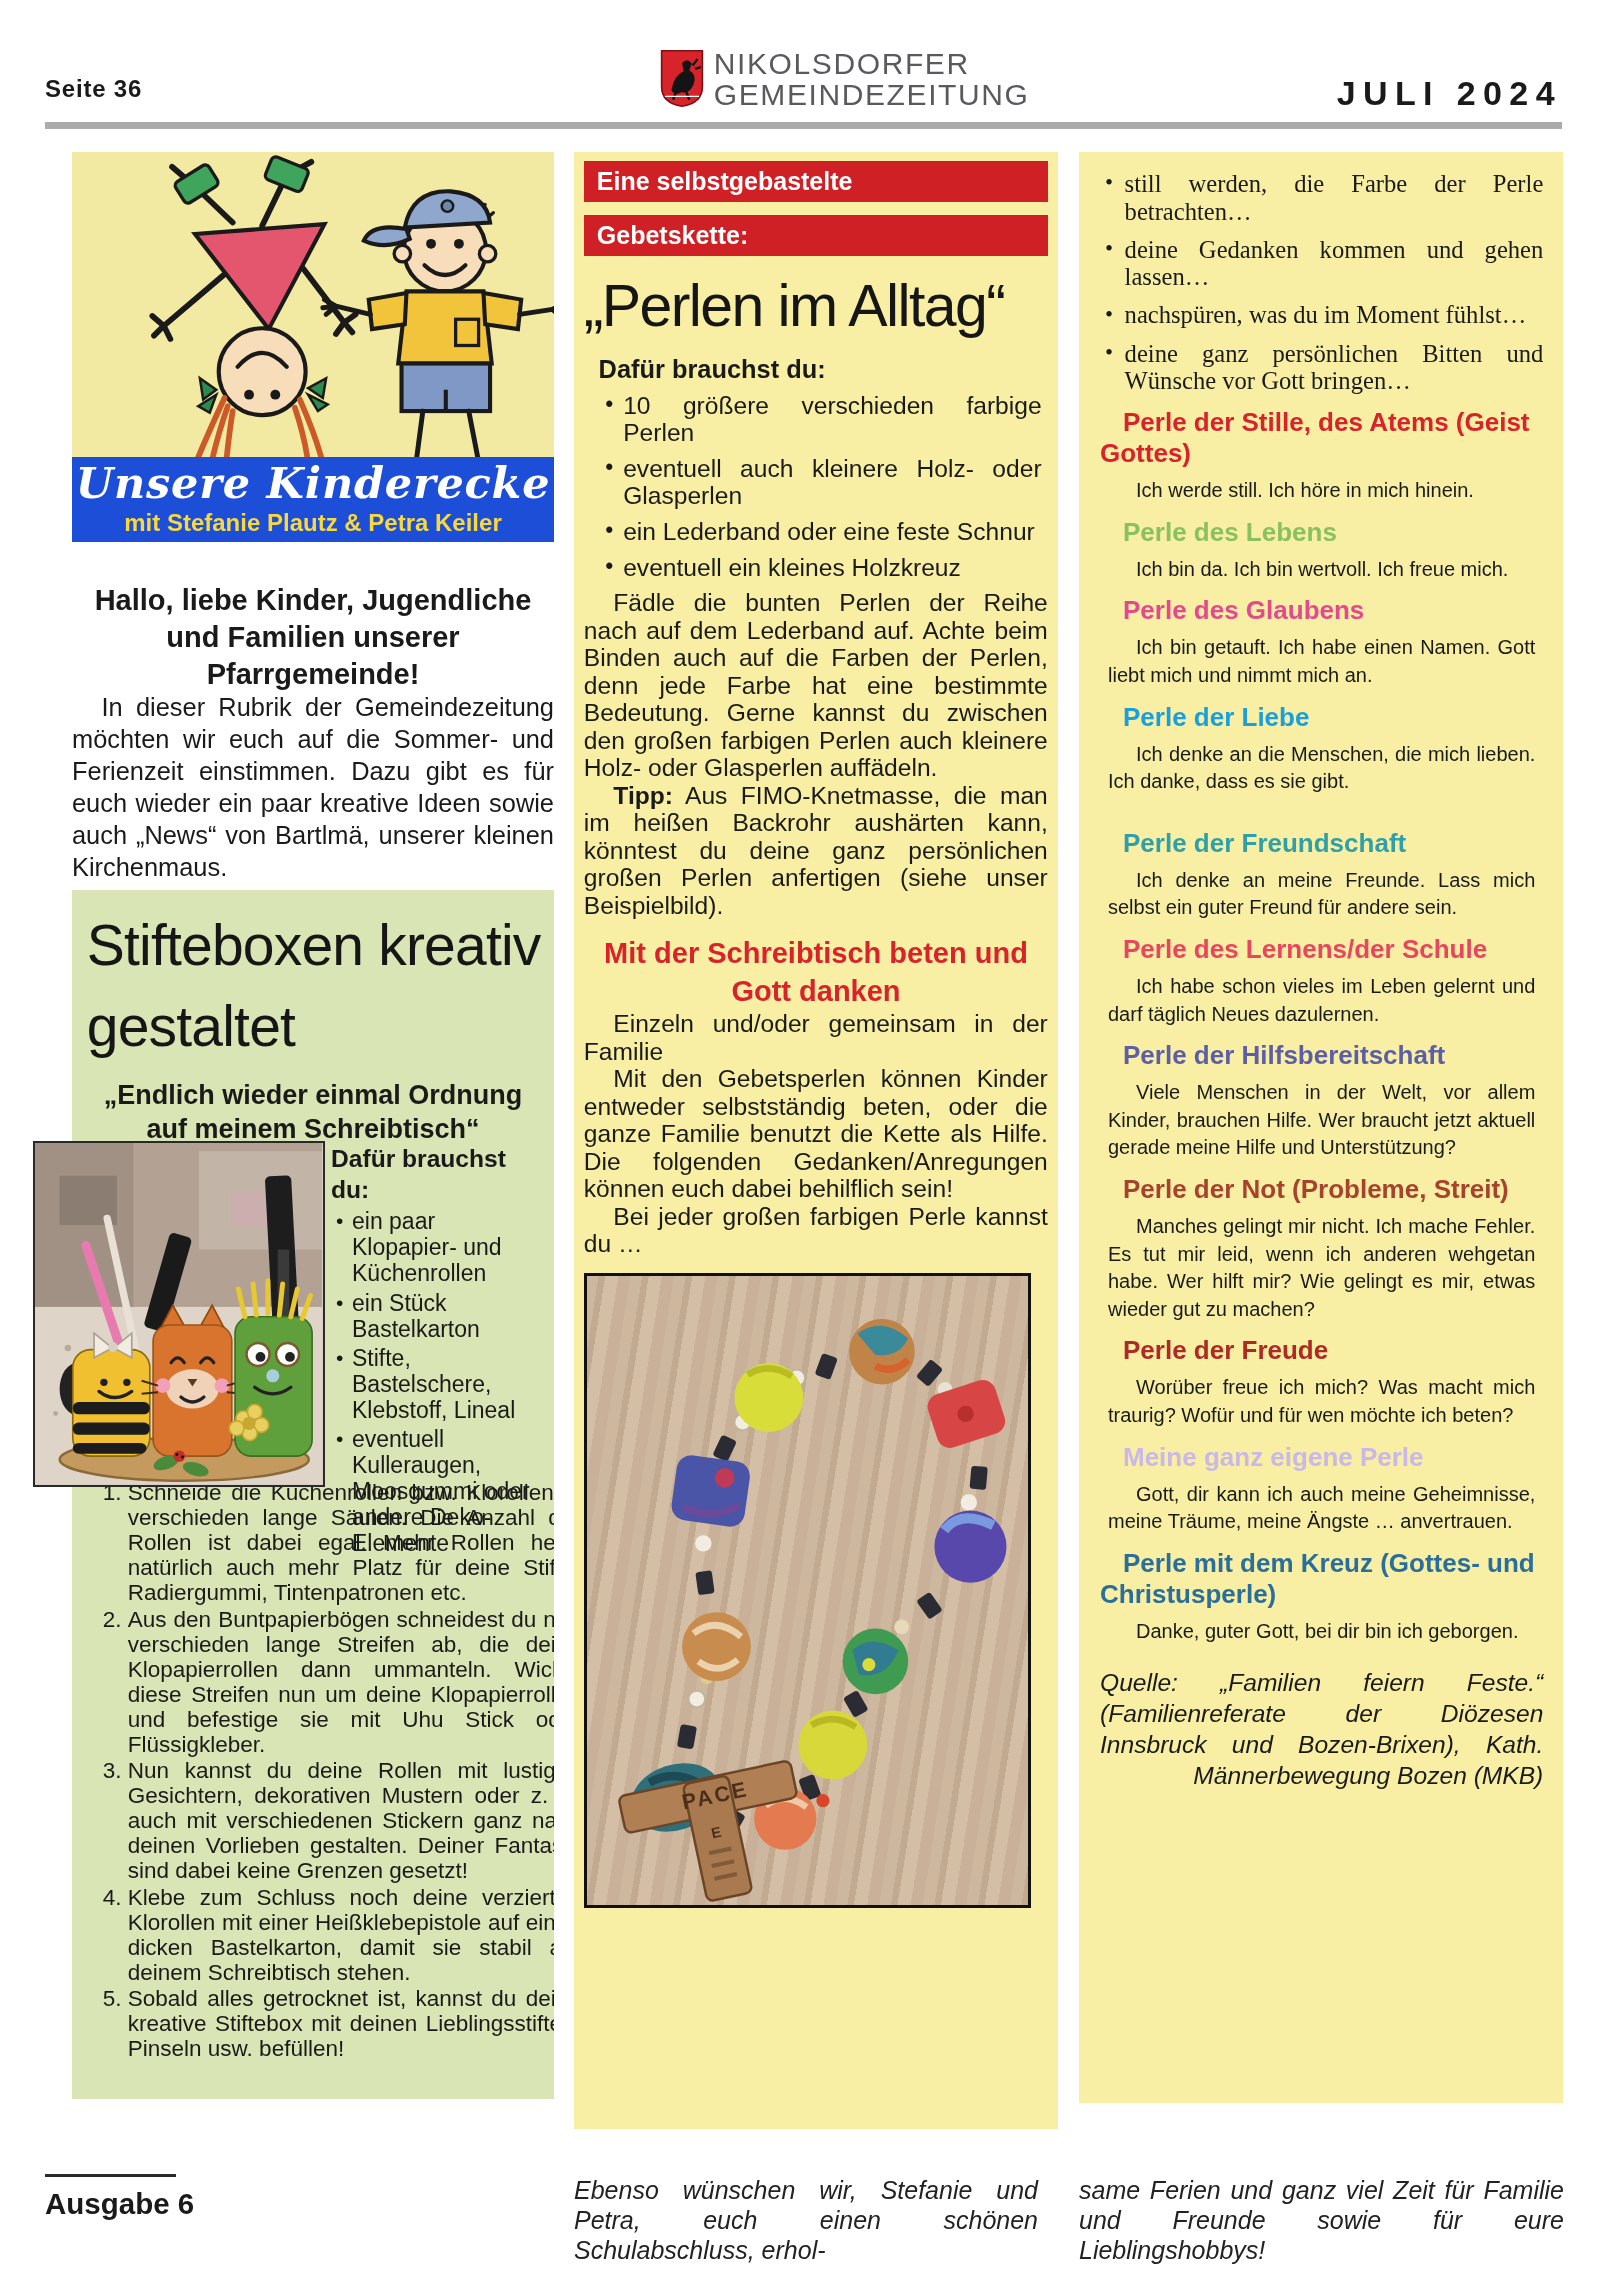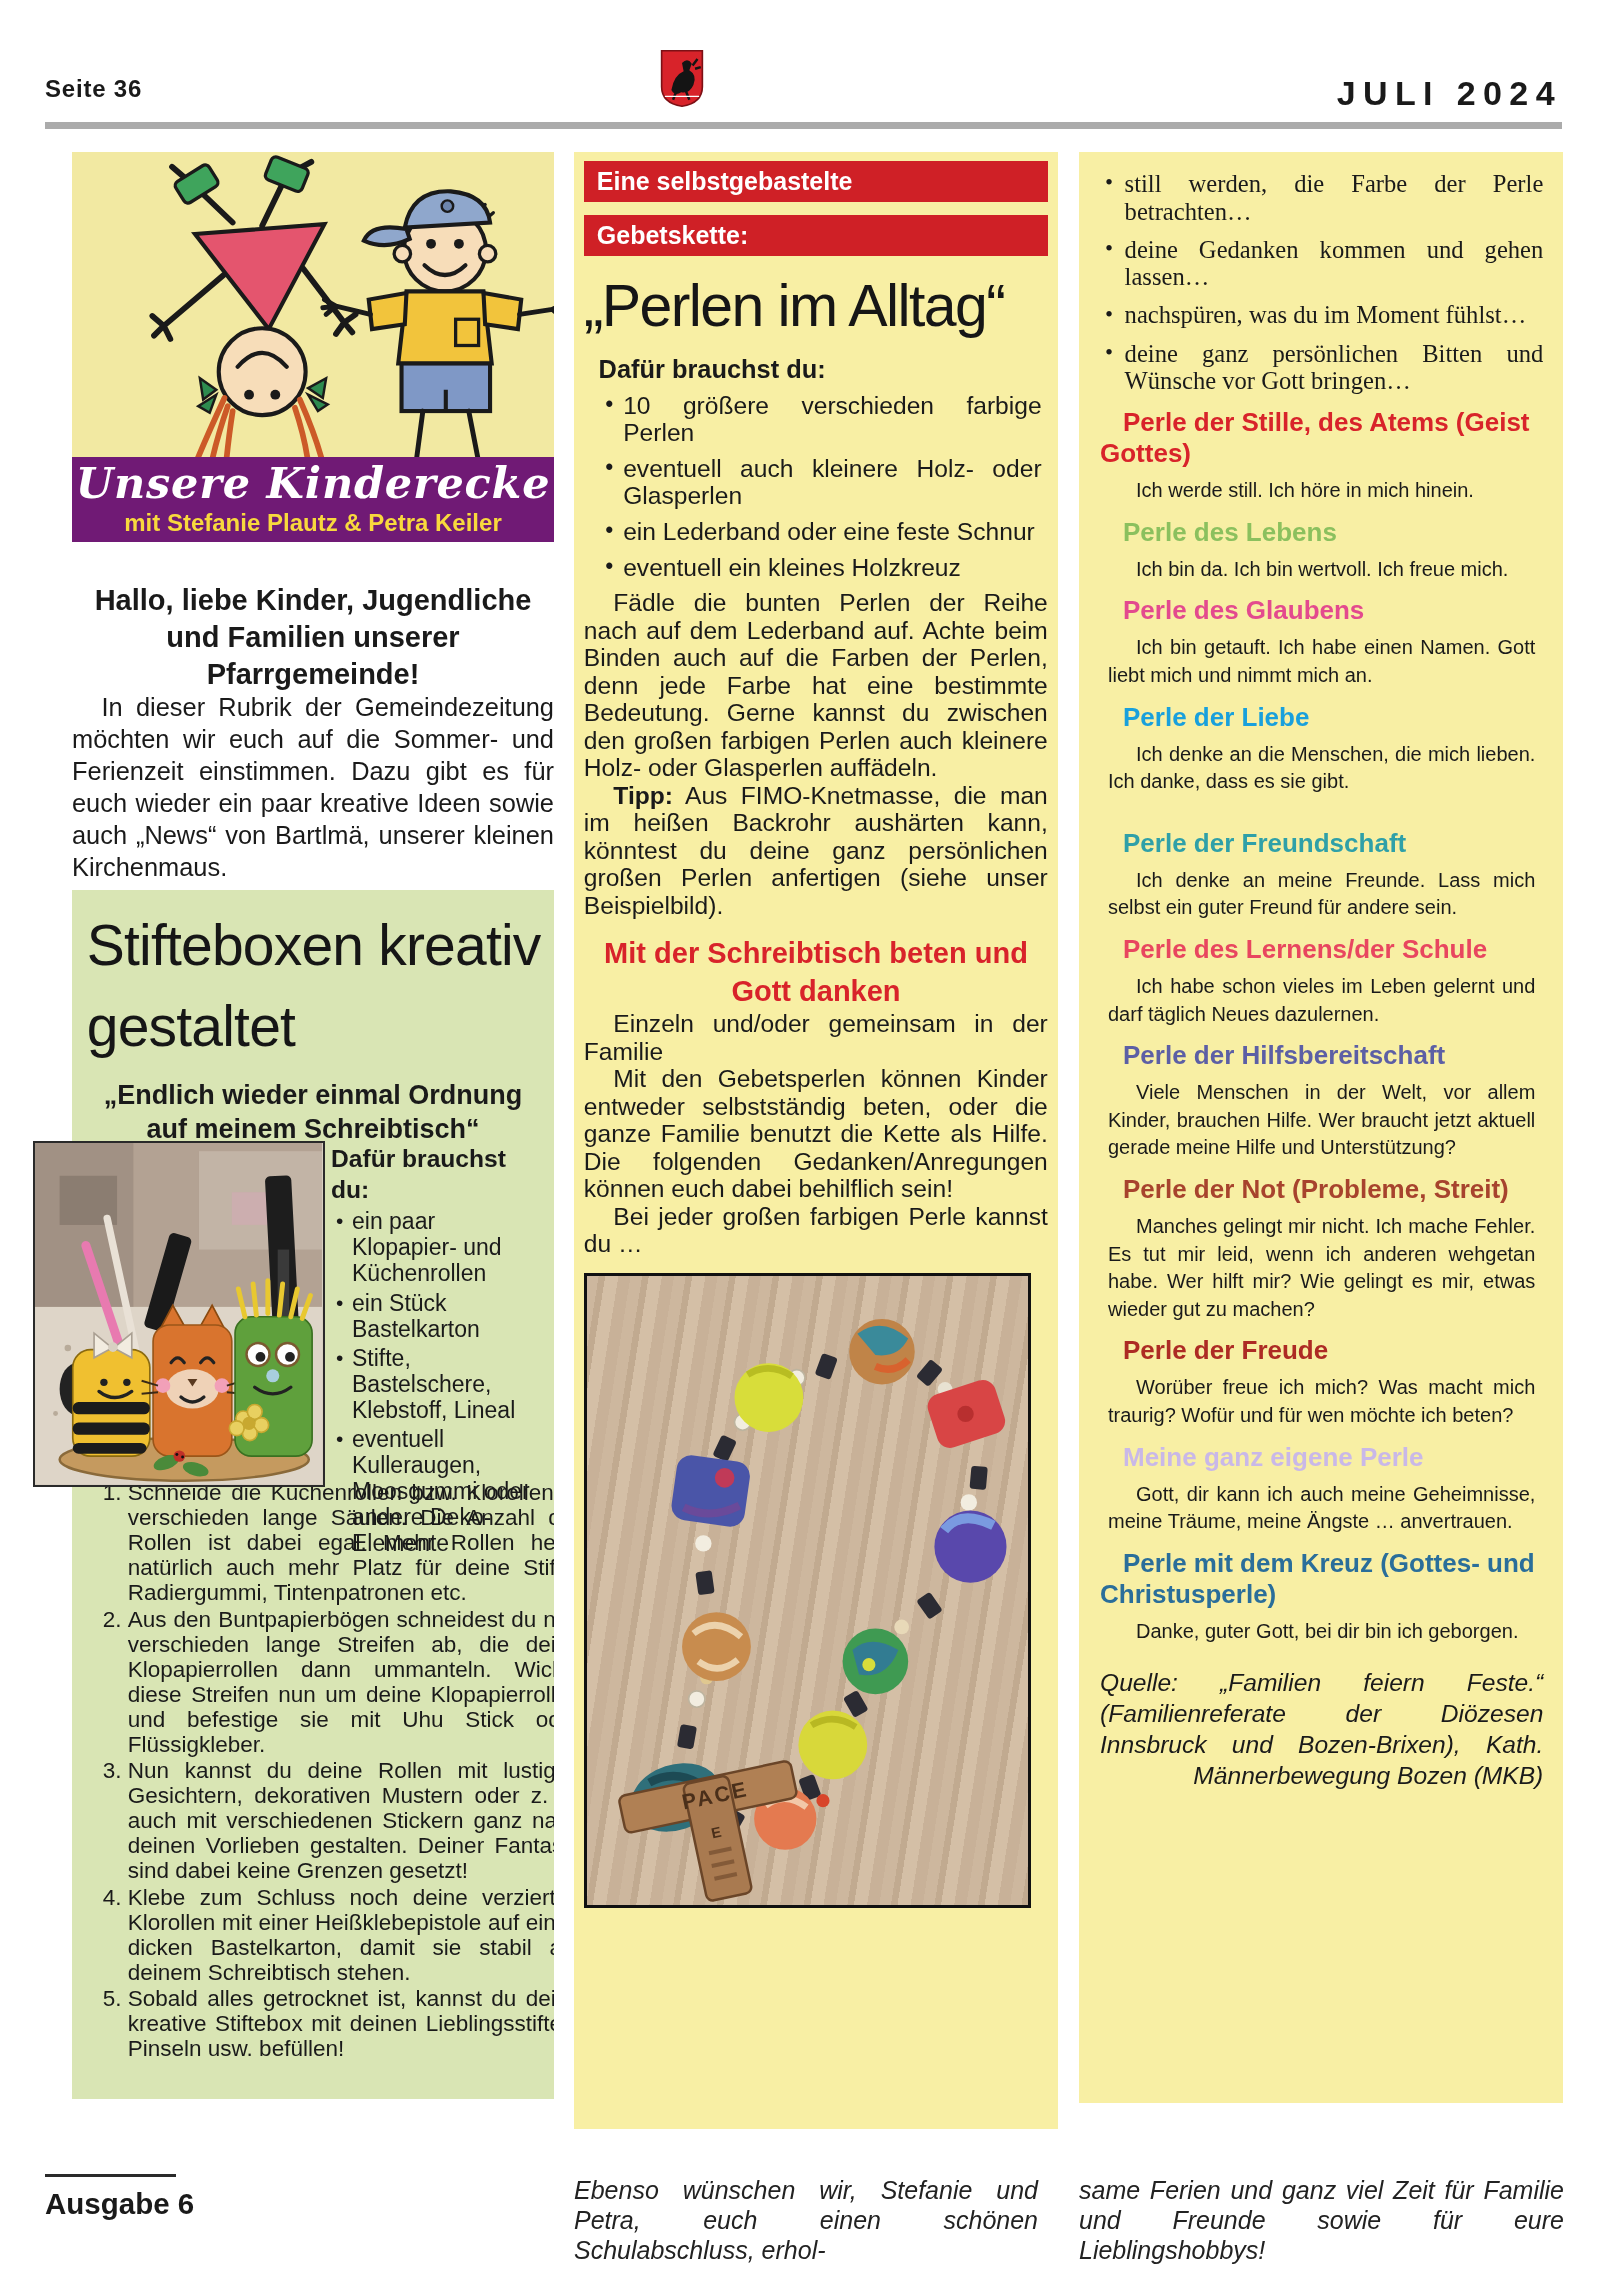--- a/index.html
+++ b/index.html
@@ -14,21 +14,21 @@
   .masthead-text span{font-size:30px;color:#5a5a5e;letter-spacing:1.6px;font-weight:400;}
   .header-rule{position:absolute;left:45px;top:122px;width:1517px;height:6.6px;background:#ababab;}
 
   
   .body-text{font-size:24.6px;line-height:27.5px;text-align:justify;hyphens:auto;}
   .indent{text-indent:29.5px;}
 
   
   .kids-box{position:absolute;left:72px;top:152px;width:482px;height:390px;background:#f2e9a2;}
   .kids-art{position:absolute;left:0;top:0;width:482px;height:305px;}
-  .kids-banner{position:absolute;left:0;bottom:0;width:100%;height:85px;background:#701a75;
+  .kids-banner{position:absolute;left:0;bottom:0;width:100%;height:85px;background:#1d4ed8;
                display:flex;flex-direction:column;align-items:center;justify-content:center;}
   .banner-script{font-family:"DejaVu Serif",serif;font-style:italic;font-weight:700;color:#ffffff;
                  font-size:43px;line-height:1;letter-spacing:0.8px;}
   .banner-sub{color:#f8d93d;font-weight:700;font-size:24px;margin-top:4.9px;}
 
   .greeting{position:absolute;left:72px;top:582px;width:482px;text-align:center;font-weight:700;
             font-size:29px;line-height:37px;}
   .intro{position:absolute;left:72px;top:666px;width:482px;font-size:25.4px;line-height:32px;}
 
   .green-box{position:absolute;left:72px;top:890px;width:482px;height:1209px;background:#d9e5b4;overflow:hidden;}
@@ -91,20 +91,24 @@
   <div class="page-label">Seite 36</div>
 
   <div class="masthead">
     <span>
       <svg width="44" height="59" viewBox="0 0 54 72">
         <path d="M2,2 H52 V46 Q52,66 27,70 Q2,66 2,46 Z" fill="#d8232a" stroke="#7d1015" stroke-width="2"></path>
         <path d="M14,50 Q17,32 29,27 L27,17 Q34,10 39,18 L36,26 Q46,32 41,44 Q36,55 26,53 Q18,58 14,50 Z" fill="#141414"></path>
         <path d="M20,52 L16,62 M32,52 L36,62 M40,20 L46,12 M43,24 L50,22" stroke="#141414" stroke-width="3" fill="none"></path>
         <line x1="6" y1="58" x2="48" y2="58" stroke="#ffffff" stroke-width="1.5"></line>
       </svg>
+    </span>
+    <span class="masthead-text">
+      <span>NIKOLSDORFER</span>
+      <span>GEMEINDEZEITUNG</span>
     </span>
   </div>
 
   <div class="issue-date">JULI 2024</div>
   <div class="header-rule"></div>
 
   <div class="kids-box">
     <svg class="kids-art" viewBox="0 0 588 372">
 
       <g stroke="#1a1a1a" stroke-width="7" stroke-linecap="round" fill="none">

